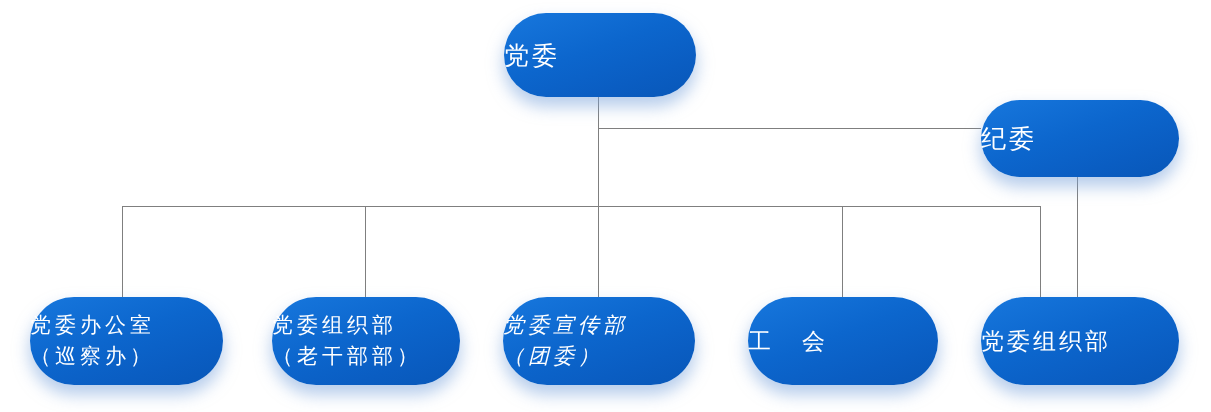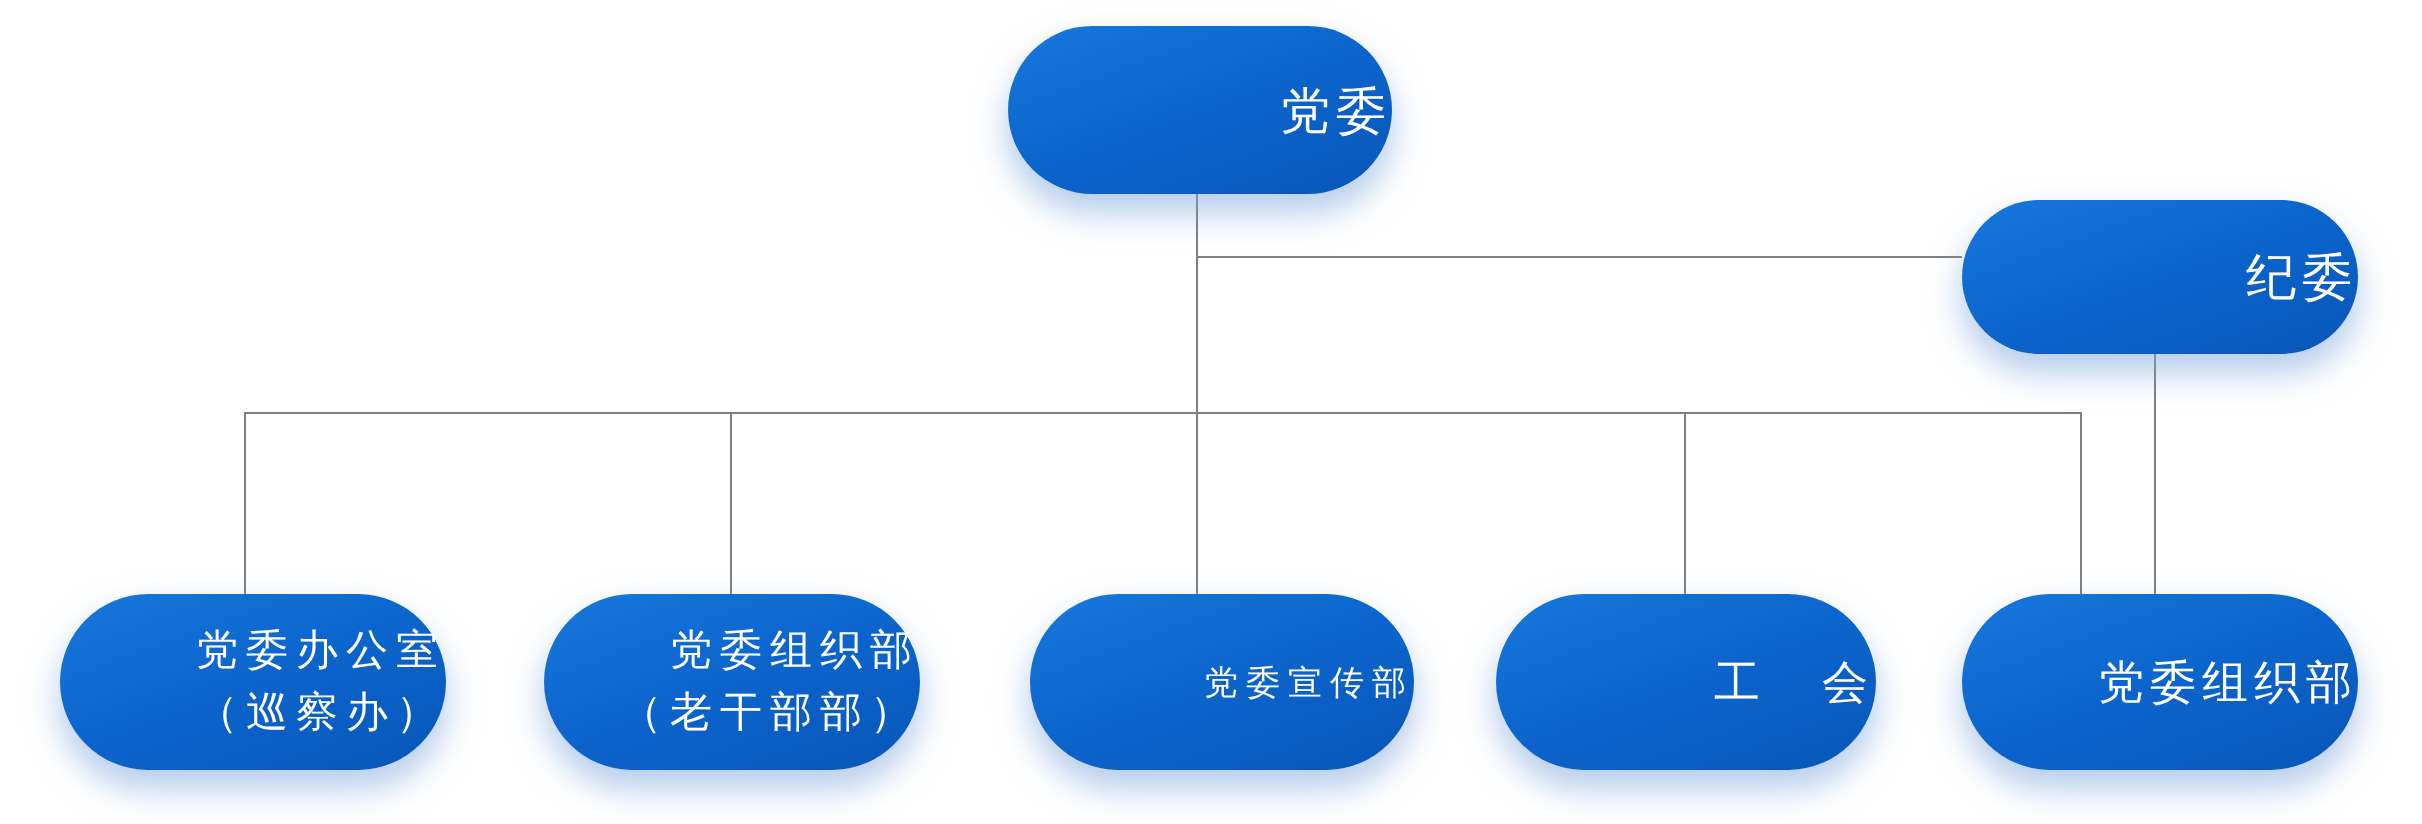--- a/index.html
+++ b/index.html
@@ -14,34 +14,34 @@
     background: #ffffff;
     overflow: hidden;
     font-family: "Liberation Serif", "DejaVu Serif", serif;
   }
   .node {
     position: absolute;
     background: linear-gradient(160deg, #1777dd 0%, #0c66cd 45%, #0a5dc2 75%, #0857b8 100%);
     color: #ffffff;
     display: flex;
     flex-direction: column;
-    align-items: flex-end;
+    align-items: flex-start;
     justify-content: center;
     text-align: center;
     box-shadow: 0 9px 16px 1px rgba(125, 165, 220, 0.55);
   }
   .node .line { display: block; white-space: pre; }
 
   
   #n-dangwei { left: 504px; top: 13px;  width: 192px; height: 84px; border-radius: 42px; font-size: 25px; letter-spacing: 3px; }
   #n-jiwei   { left: 981px; top: 100px;  width: 198px; height: 77px; border-radius: 39px; font-size: 25px; letter-spacing: 3px; }
   .bottom-node { top: 297px; height: 88px; border-radius: 44px; }
   #n-b1 { left: 30px;  width: 193px; font-size: 21px; letter-spacing: 4px; line-height: 31px; }
   #n-b2 { left: 272px; width: 188px; font-size: 21px; letter-spacing: 4px; line-height: 31px; }
-  #n-b3 { left: 515px; width: 192px; font-size: 17px; letter-spacing: 4px; line-height: 31px; }
+  #n-b3 { left: 503px; width: 192px; font-size: 21px; letter-spacing: 4px; line-height: 31px; font-style: italic; }
   #n-b4 { left: 748px; width: 190px; font-size: 23px; letter-spacing: 4px; }
   #n-b5 { left: 981px; width: 198px; font-size: 23px; letter-spacing: 3px; }
 
   
   .h-line, .v-line { position: absolute; background: #7f7f7f; }
   .h-line { height: 1px; }
   .v-line { width: 1px; }
 
   #l-dangwei-stem   { left: 598px;  top: 97px;  height: 110px; }
   #l-jiwei-branch   { left: 598px;  top: 128px; width: 383px; }
@@ -81,20 +81,21 @@
     <span class="line">（老干部部）</span>
   </div>
 
   <div class="node bottom-node" id="n-b1">
     <span class="line">党委办公室</span>
     <span class="line">（巡察办）</span>
   </div>
 
   <div class="node bottom-node" id="n-b3">
     <span class="line">党委宣传部</span>
+    <span class="line">（团委）</span>
   </div>
 
   <div class="node bottom-node" id="n-b4">
     <span class="line">工　会</span>
   </div>
 
   <div class="node bottom-node" id="n-b5">
     <span class="line">党委组织部</span>
   </div>
 

